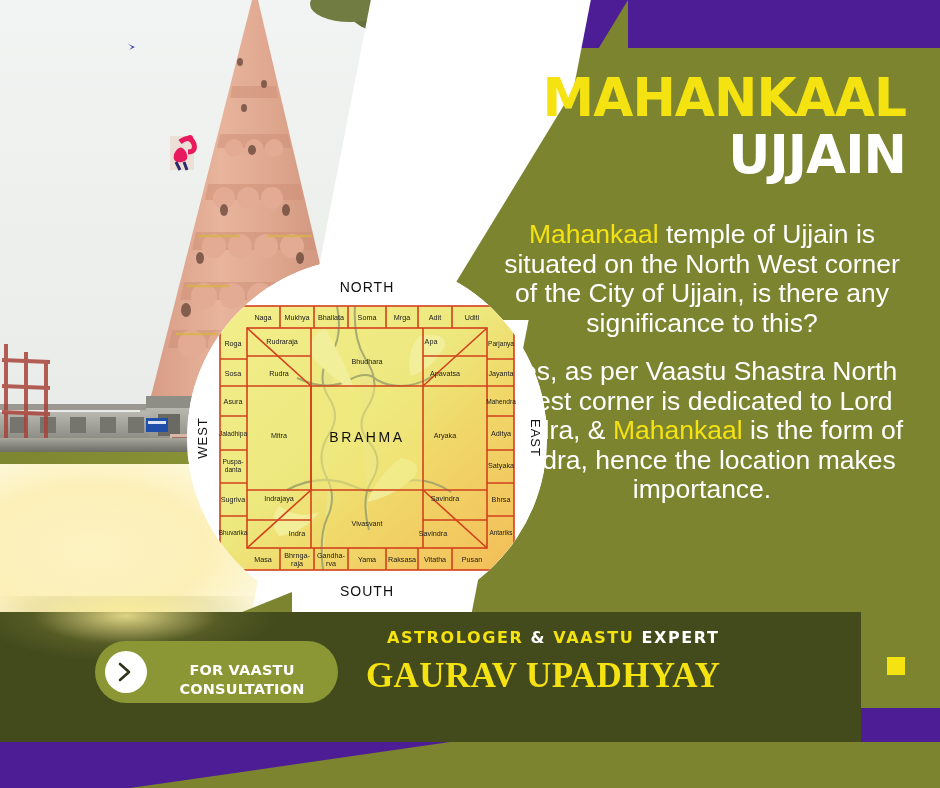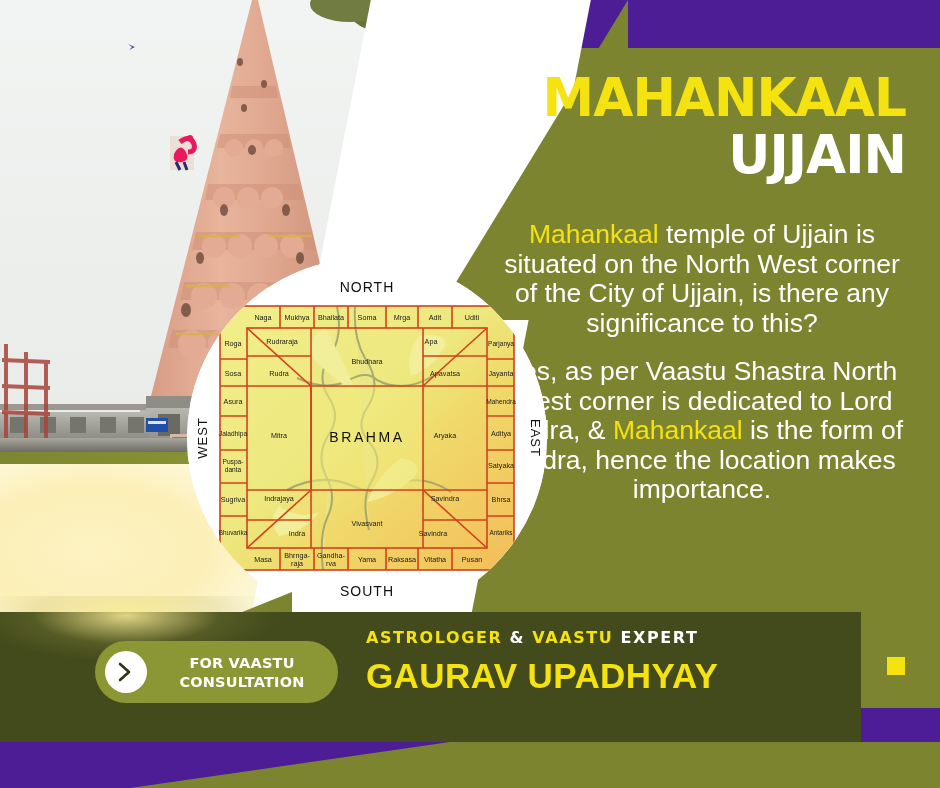--- a/index.html
+++ b/index.html
@@ -109,37 +109,38 @@
   .cta{
     position:absolute; left:95px; top:641px; width:243px; height:62px;
     background:#8b9634; border-radius:31px;
   }
   .cta-circle{
     position:absolute; left:10px; top:10px; width:42px; height:42px;
     background:#ffffff; border-radius:50%;
   }
   .cta-circle svg{ position:absolute; left:12px; top:10px; }
   .cta-label{
-    position:absolute; left:58px; top:13px; width:178px;
+    position:absolute; left:58px; top:20px; width:178px;
     font-family:"DejaVu Sans", sans-serif;
     font-size:14.5px; line-height:18.5px; font-weight:700; color:#ffffff;
     text-align:center; letter-spacing:.2px;
   }
   .footer-text{
     position:absolute; left:366px; top:628px; width:470px;
   }
   .subline{
     font-family:"DejaVu Sans", sans-serif;
     font-size:16px; font-weight:700; letter-spacing:1.6px; color:#f5e211;
     white-space:nowrap;
+    margin-left:21px;
   }
   .subline .w{ color:#ffffff; }
   .name-line{
     margin-top:9px;
-    font-family:Liberation Sans, sans-serif;
+    font-family:Liberation Serif, serif;
     font-size:35px; font-weight:700; letter-spacing:.4px; color:#f5e211;
     white-space:nowrap;
   }
   .yellow-sq{
     position:absolute; left:887px; top:657px; width:18px; height:18px; background:#f5e211;
   }
 </style>
 </head>
 <body>
 

